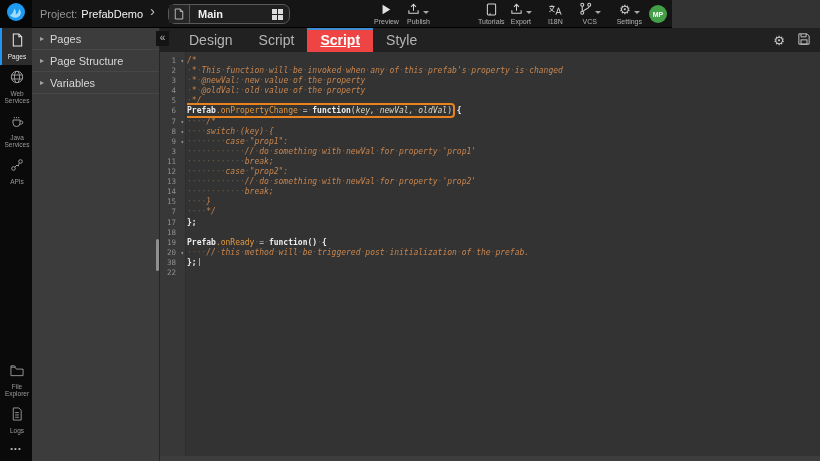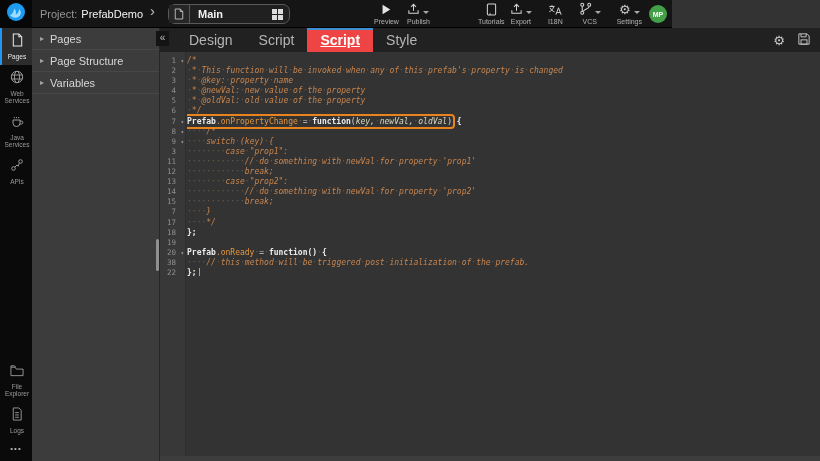--- a/index.html
+++ b/index.html
@@ -308,21 +308,20 @@
           <div class="gl"><span>17</span></div>
           <div class="gl"><span>18</span></div>
           <div class="gl"><span>19</span></div>
           <div class="gl"><span>20</span><span class="fold">▾</span></div>
           <div class="gl"><span>38</span></div>
           <div class="gl"><span>22</span></div>
         </div>
       <div class="code">
           <div class="cl"><span class="com">/*</span></div>
           <div class="cl"><span class="sp">·</span><span class="com">*</span><span class="sp">·</span><span class="com">This</span><span class="sp">·</span><span class="com">function</span><span class="sp">·</span><span class="com">will</span><span class="sp">·</span><span class="com">be</span><span class="sp">·</span><span class="com">invoked</span><span class="sp">·</span><span class="com">when</span><span class="sp">·</span><span class="com">any</span><span class="sp">·</span><span class="com">of</span><span class="sp">·</span><span class="com">this</span><span class="sp">·</span><span class="com">prefab's</span><span class="sp">·</span><span class="com">property</span><span class="sp">·</span><span class="com">is</span><span class="sp">·</span><span class="com">changed</span></div>
-          <div class="cl"><span class="sp">·</span><span class="com">*</span><span class="sp">·</span><span class="com">@key:</span><span class="sp">·</span><span class="com">property</span><span class="sp">·</span><span class="com">name</span></div>
           <div class="cl"><span class="sp">·</span><span class="com">*</span><span class="sp">·</span><span class="com">@newVal:</span><span class="sp">·</span><span class="com">new</span><span class="sp">·</span><span class="com">value</span><span class="sp">·</span><span class="com">of</span><span class="sp">·</span><span class="com">the</span><span class="sp">·</span><span class="com">property</span></div>
           <div class="cl"><span class="sp">·</span><span class="com">*</span><span class="sp">·</span><span class="com">@oldVal:</span><span class="sp">·</span><span class="com">old</span><span class="sp">·</span><span class="com">value</span><span class="sp">·</span><span class="com">of</span><span class="sp">·</span><span class="com">the</span><span class="sp">·</span><span class="com">property</span></div>
           <div class="cl"><span class="sp">·</span><span class="com">*/</span></div>
           <div class="cl"><span class="hlbox"><span class="b">Prefab</span><span class="prop">.onPropertyChange</span><span class="sp">·</span><span class="op">=</span><span class="sp">·</span><span class="kw">function</span><span class="plain">(</span><span class="param">key,</span><span class="sp">·</span><span class="param">newVal,</span><span class="sp">·</span><span class="param">oldVal</span><span class="plain">)</span></span><span class="sp">·</span><span class="b">{</span></div>
           <div class="cl"><span class="sp">····</span><span class="com">/*</span></div>
           <div class="cl"><span class="sp">····</span><span class="com">switch</span><span class="sp">·</span><span class="com">(key)</span><span class="sp">·</span><span class="com">{</span></div>
           <div class="cl"><span class="sp">········</span><span class="com">case</span><span class="sp">·</span><span class="com">"prop1":</span></div>
           <div class="cl"><span class="sp">············</span><span class="com">//</span><span class="sp">·</span><span class="com">do</span><span class="sp">·</span><span class="com">something</span><span class="sp">·</span><span class="com">with</span><span class="sp">·</span><span class="com">newVal</span><span class="sp">·</span><span class="com">for</span><span class="sp">·</span><span class="com">property</span><span class="sp">·</span><span class="com">'prop1'</span></div>
           <div class="cl"><span class="sp">············</span><span class="com">break;</span></div>
           <div class="cl"><span class="sp">········</span><span class="com">case</span><span class="sp">·</span><span class="com">"prop2":</span></div>

